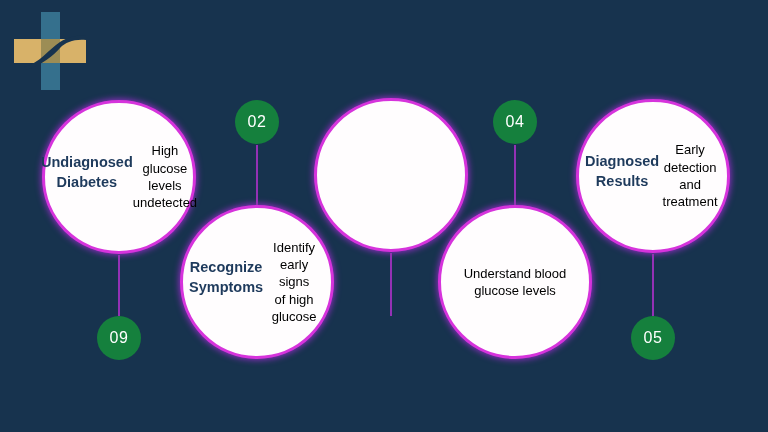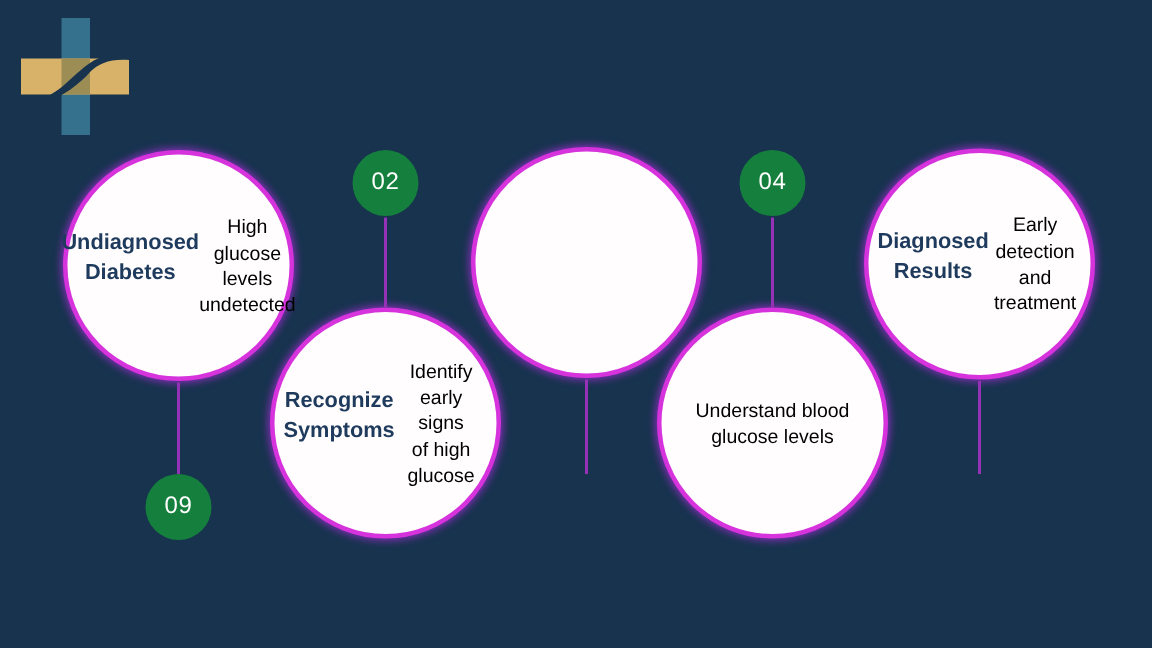--- a/index.html
+++ b/index.html
@@ -117,14 +117,15 @@
   <div id="l4" class="line"></div>
   <div id="b4" class="badge">04</div>
 
   <div id="c5" class="circle">
     <p class="title">Diagnosed
 Results</p>
     <p class="desc">Early detection
 and treatment</p>
   </div>
   <div id="l5" class="line"></div>
+  <div id="b5" class="badge">05</div>
 
 </div>
 
 </body></html>

